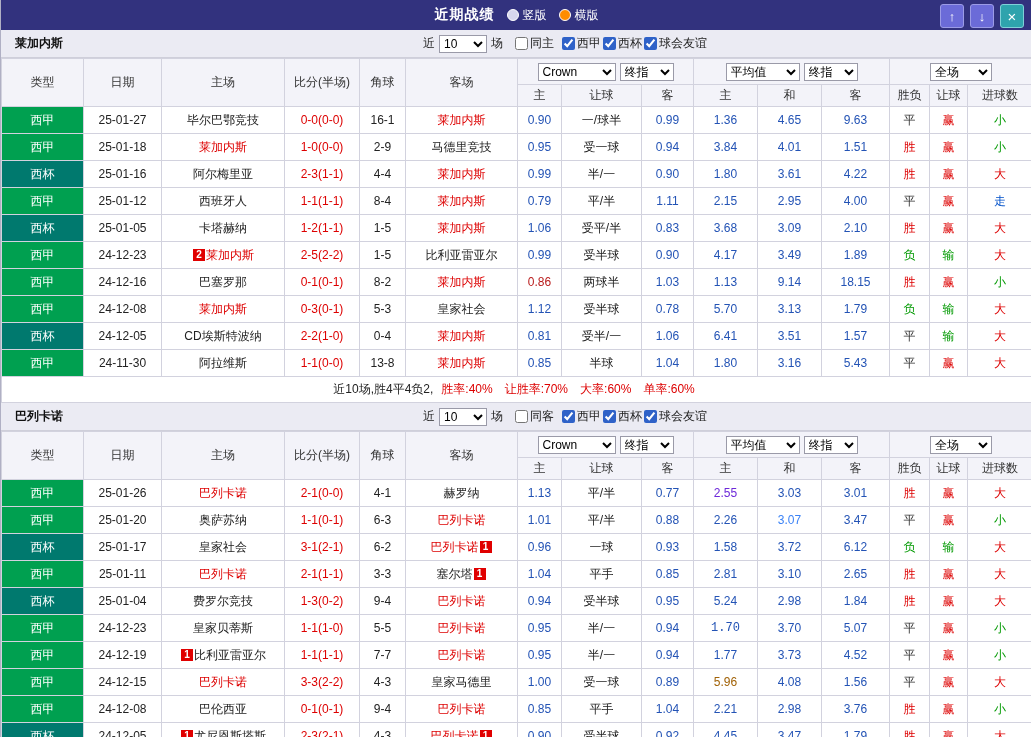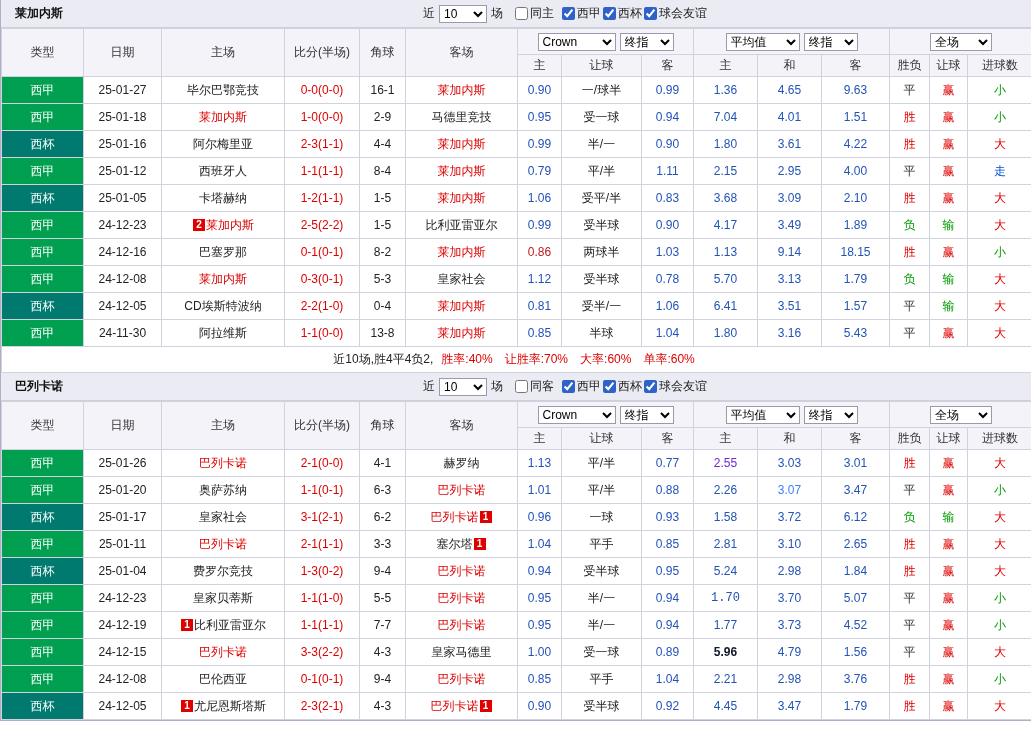--- a/index.html
+++ b/index.html
@@ -40,20 +40,44 @@
   .summary-cell{height:25px;background:#fff;}
   .summary-record{color:#222;margin-right:2px;}
   .rate{color:#DD0000;margin:0 6px;}
   .badge{display:inline-block;background:#E00000;color:#fff;font-size:10px;line-height:12px;width:12px;height:12px;margin:0 1px;vertical-align:middle;font-weight:bold;}
 </style>
 </head>
 <body>
 
 <div class="window">
 
+  <div class="topbar">
+    <div class="topbar-center">
+      <span class="topbar-title">近期战绩</span>
+      <span class="radio-label">
+          <span class="radio-dot"></span>
+          <span>竖版</span>
+        </span>
+      <span class="radio-label">
+          <span class="radio-dot on"></span>
+          <span>横版</span>
+        </span>
+    </div>
+    <div class="win-buttons">
+      <div class="win-btn btn-up">
+          <span>↑</span>
+        </div>
+      <div class="win-btn btn-down">
+          <span>↓</span>
+        </div>
+      <div class="win-btn btn-close">
+          <span>×</span>
+        </div>
+    </div>
+  </div>
 
   <section>
     <div class="section-title-row">
       <span class="team-name">莱加内斯</span>
       <div class="filters">
         <span class="lbl">近</span>
         <select class="sel-count"><option>10</option></select>
         <span class="lbl">场</span>
         <label class="gap">
             <input type="checkbox" style="">
@@ -142,21 +166,21 @@
           <tr>
             <td class="league-cell" style="color: rgb(255, 255, 255); background: rgb(0, 160, 80);">西甲</td>
             <td style="color: rgb(34, 34, 34);">25-01-18</td>
             <td><span style="color: rgb(221, 0, 0);">莱加内斯</span></td>
             <td style="color: rgb(221, 0, 0);">1-0(0-0)</td>
             <td style="color: rgb(34, 34, 34);">2-9</td>
             <td><span style="color: rgb(34, 34, 34);">马德里竞技</span></td>
             <td style="color: rgb(35, 83, 181);">0.95</td>
             <td style="color: rgb(34, 34, 34);">受一球</td>
             <td style="color: rgb(35, 83, 181);">0.94</td>
-            <td style="color: rgb(35, 83, 181);">7.04</td>
+            <td style="color: rgb(35, 83, 181);">3.84</td>
             <td style="color: rgb(35, 83, 181);">4.01</td>
             <td style="color: rgb(35, 83, 181);">1.51</td>
             <td style="color: rgb(221, 0, 0);">胜</td>
             <td style="color: rgb(221, 0, 0);">赢</td>
             <td style="color: rgb(0, 153, 0);">小</td>
           </tr>
           <tr>
             <td class="league-cell" style="color: rgb(255, 255, 255); background: rgb(0, 121, 110);">西杯</td>
             <td style="color: rgb(34, 34, 34);">25-01-16</td>
             <td><span style="color: rgb(34, 34, 34);">阿尔梅里亚</span></td>
@@ -497,22 +521,22 @@
           <tr>
             <td class="league-cell" style="color: rgb(255, 255, 255); background: rgb(0, 160, 80);">西甲</td>
             <td style="color: rgb(34, 34, 34);">24-12-15</td>
             <td><span style="color: rgb(221, 0, 0);">巴列卡诺</span></td>
             <td style="color: rgb(221, 0, 0);">3-3(2-2)</td>
             <td style="color: rgb(34, 34, 34);">4-3</td>
             <td><span style="color: rgb(34, 34, 34);">皇家马德里</span></td>
             <td style="color: rgb(35, 83, 181);">1.00</td>
             <td style="color: rgb(34, 34, 34);">受一球</td>
             <td style="color: rgb(35, 83, 181);">0.89</td>
-            <td style="color: #0f172a; font-weight: bold;">5.96</td>
-            <td style="color: rgb(35, 83, 181);">4.79</td>
+            <td style="color: #a16207;">5.96</td>
+            <td style="color: rgb(35, 83, 181);">4.08</td>
             <td style="color: rgb(35, 83, 181);">1.56</td>
             <td style="color: rgb(51, 51, 51);">平</td>
             <td style="color: rgb(221, 0, 0);">赢</td>
             <td style="color: rgb(221, 0, 0);">大</td>
           </tr>
           <tr>
             <td class="league-cell" style="color: rgb(255, 255, 255); background: rgb(0, 160, 80);">西甲</td>
             <td style="color: rgb(34, 34, 34);">24-12-08</td>
             <td><span style="color: rgb(34, 34, 34);">巴伦西亚</span></td>
             <td style="color: rgb(221, 0, 0);">0-1(0-1)</td>

